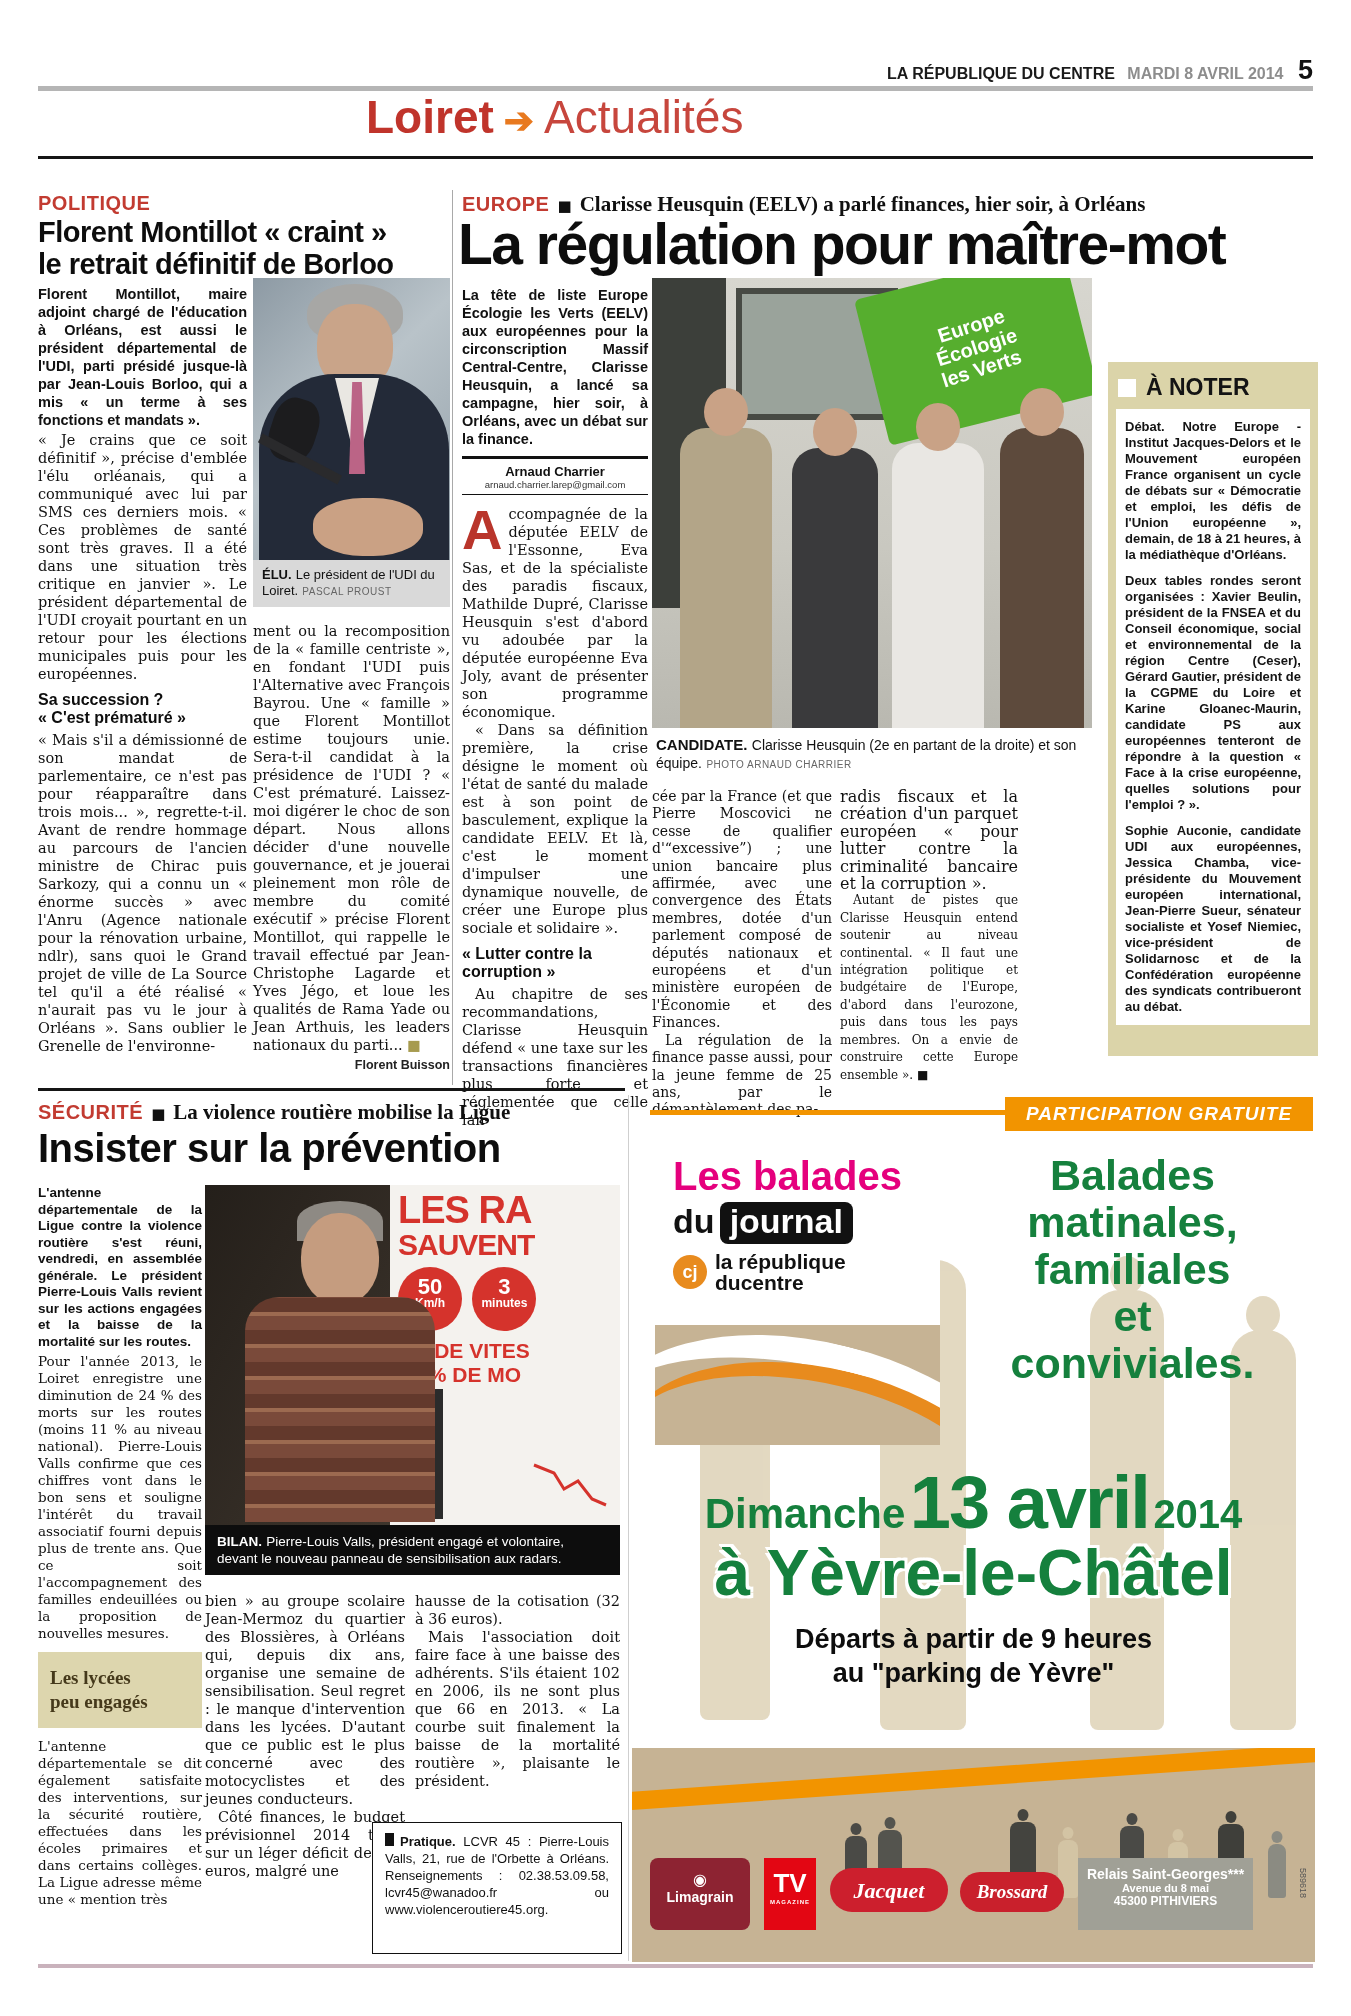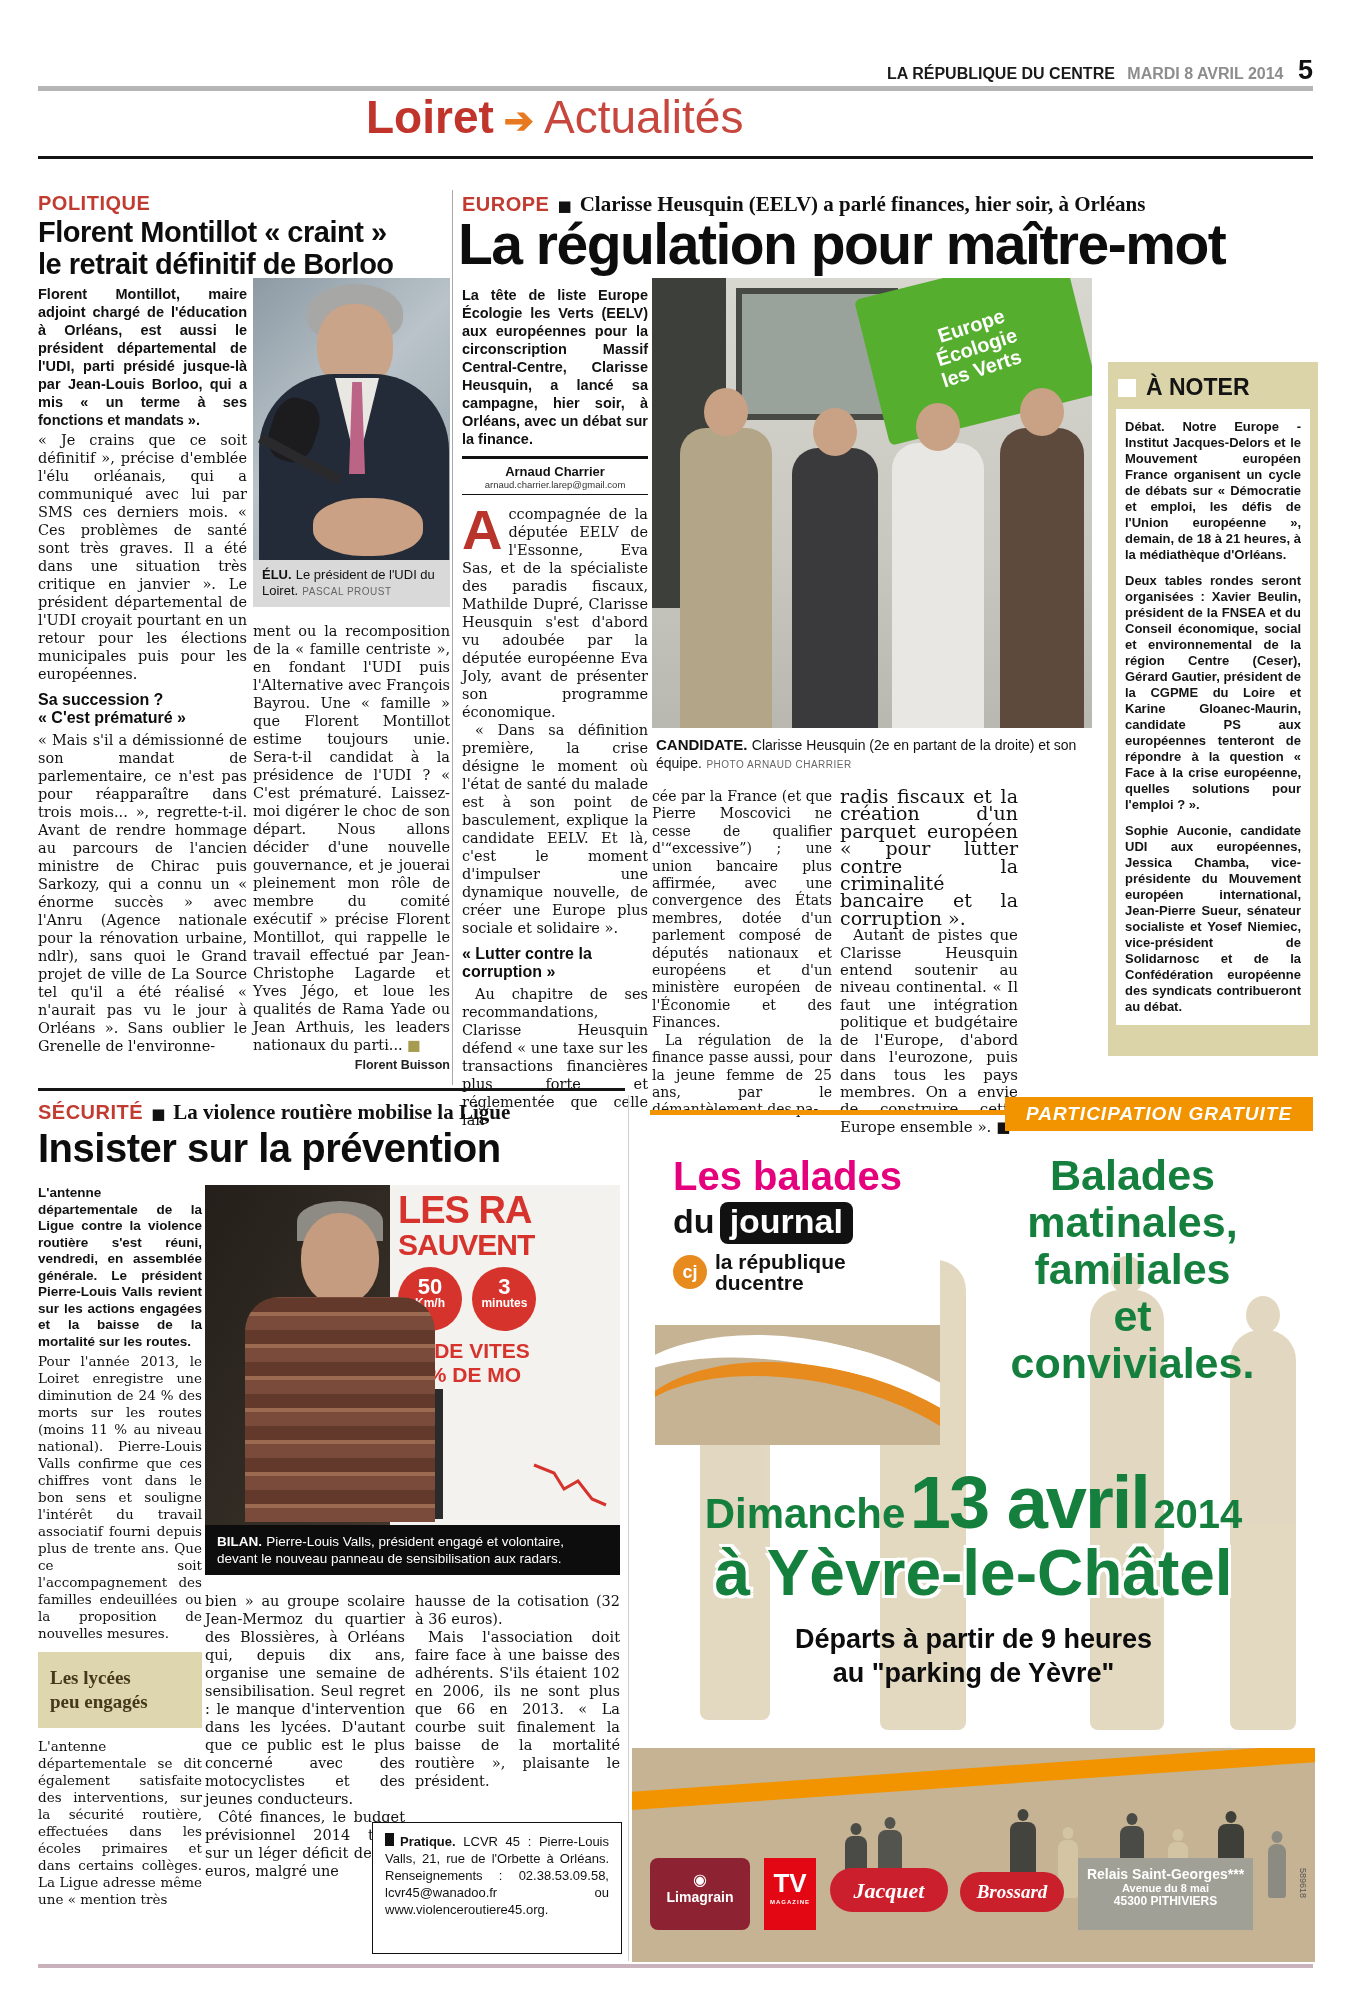--- a/index.html
+++ b/index.html
@@ -233,22 +233,22 @@
     <span class="cap-label" style="font-size:15px;">CANDIDATE.</span>
     <span class="cap-text">Clarisse Heusquin (2e en partant de la droite) et son équipe.</span>
     <span class="cap-credit">PHOTO ARNAUD CHARRIER</span>
   </div>
 
   <div class="abs" style="left:652px;top:788px;width:180px;">
     <p class="body" style="font-size:14px;line-height:17.4px;">cée par la France (et que Pierre Moscovici ne cesse de qualifier d'“excessive”) ; une union bancaire plus affirmée, avec une convergence des États membres, dotée d'un parlement composé de députés nationaux et européens et d'un ministère européen de l'Économie et des Finances.</p>
     <p class="body ind" style="font-size:14px;line-height:17.4px;">La régulation de la finance passe aussi, pour la jeune femme de 25 ans, par le démantèlement des pa-</p>
   </div>
   <div class="abs" style="left:840px;top:788px;width:178px;">
-    <p class="body" style="font-size:19px;line-height:17.4px;">radis fiscaux et la création d'un parquet européen « pour lutter contre la criminalité bancaire et la corruption ».</p>
-    <p class="body ind" style="font-size:15px;line-height:17.4px;"><span>Autant de pistes que Clarisse Heusquin entend soutenir au niveau continental. « Il faut une intégration politique et budgétaire de l'Europe, d'abord dans l'eurozone, puis dans tous les pays membres. On a envie de construire cette Europe ensemble ». </span><span>■</span></p>
+    <p class="body" style="font-size:16px;line-height:17.4px;">radis fiscaux et la création d'un parquet européen « pour lutter contre la criminalité bancaire et la corruption ».</p>
+    <p class="body ind" style="font-size:12px;line-height:17.4px;"><span>Autant de pistes que Clarisse Heusquin entend soutenir au niveau continental. « Il faut une intégration politique et budgétaire de l'Europe, d'abord dans l'eurozone, puis dans tous les pays membres. On a envie de construire cette Europe ensemble ». </span><span>■</span></p>
   </div>
 
   <div class="abs noter" style="left:1108px;top:362px;width:210px;height:694px;">
     <div class="noter-head">
       <span class="noter-sq"></span>
       <span class="noter-title">À NOTER</span>
     </div>
     <div class="noter-panel">
       <p>Débat. Notre Europe - Institut Jacques-Delors et le Mouvement européen France organisent un cycle de débats sur « Démocratie et emploi, les défis de l'Union européenne », demain, de 18 à 21 heures, à la médiathèque d'Orléans.</p>
       <p>Deux tables rondes seront organisées : Xavier Beulin, président de la FNSEA et du Conseil économique, social et environnemental de la région Centre (Ceser), Gérard Gautier, président de la CGPME du Loire et Karine Gloanec-Maurin, candidate PS aux européennes tenteront de répondre à la question « Face à la crise européenne, quelles solutions pour l'emploi ? ».</p>

